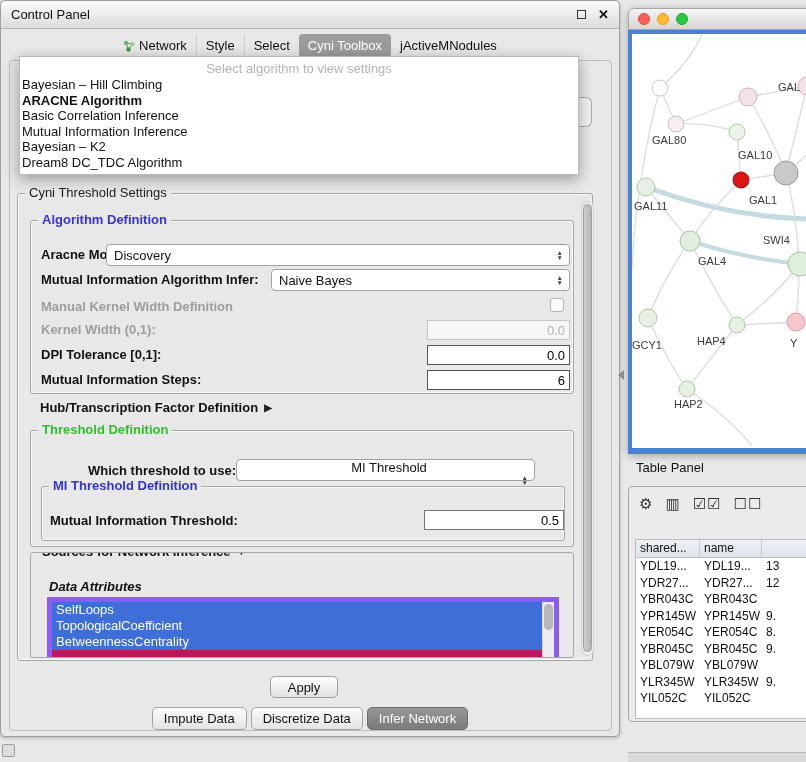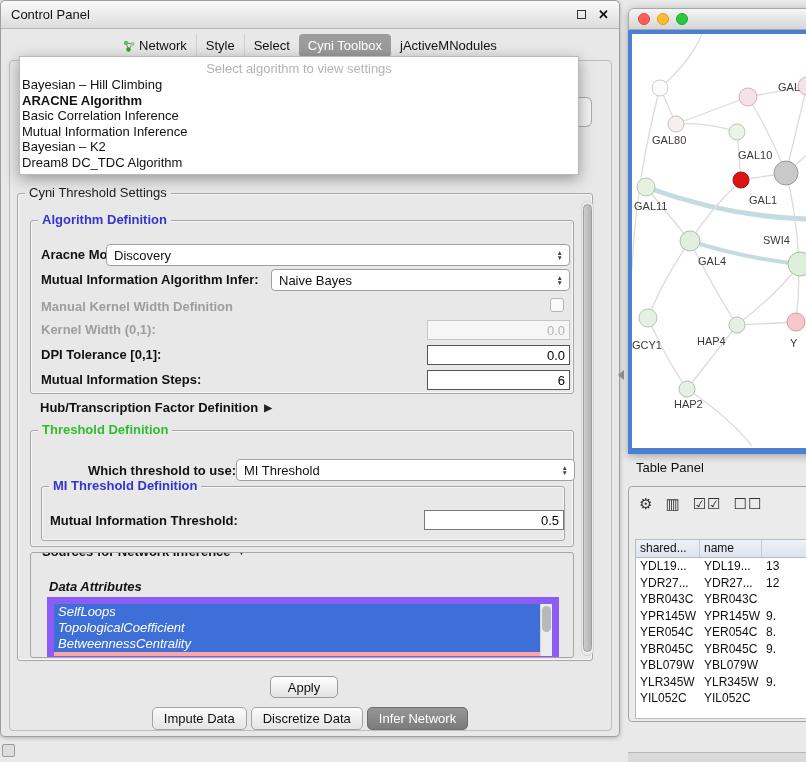--- a/index.html
+++ b/index.html
@@ -64,21 +64,21 @@
     background:#fafafa; border-radius:3px; }
 
   .section-row { position:absolute; font-weight:bold; display:flex; align-items:center; gap:6px; }
   .tri { font-size:10px; color:#222; }
 
   .vscroll { position:absolute; width:13px; background:#ececec; border:1px solid #d2d2d2;
     border-radius:7px; }
   .vscroll .thumb { position:absolute; left:1px; right:1px;
     background:linear-gradient(90deg,#cdcdcd,#b3b3b3); border:1px solid #9e9e9e; border-radius:6px; }
 
-  .attr-list { position:absolute; background:#fca5a5; border:7px solid #8b5cf6; overflow:hidden;font-style:italic; }
+  .attr-list { position:absolute; background:#be185d; border:5px solid #8b5cf6; overflow:hidden; }
   .attr-list .rows { position:absolute; left:0; top:0; right:12px; bottom:0; }
   .attr-list .row { height:16px; line-height:16px; padding-left:4px; color:#fff; }
   .attr-scroll { position:absolute; right:0; top:0; bottom:0; width:12px; background:#ececec;
     border-left:1px solid #d5d5d5; }
   .attr-scroll .thumb { position:absolute; left:1px; right:1px; top:2px; height:26px;
     background:#b8b8b8; border-radius:5px; }
 
   .apply-btn { position:absolute; left:269px; top:675px; width:68px; height:22px;
     border:1px solid #9b9b9b; border-radius:5px; background:linear-gradient(#ffffff,#e2e2e2);
     display:flex; align-items:center; justify-content:center; }
@@ -217,21 +217,21 @@
 
       <div class="section-row" style="left:22px; top:206px;">
         <span>Hub/Transcription Factor Definition</span>
         <span class="tri">▶</span>
       </div>
 
       <div class="group" style="left:12px; top:236px; width:544px; height:117px;">
         <span class="gtitle green">Threshold Definition</span>
 
         <span class="lbl" style="left:57px; top:32px;">Which threshold to use:</span>
-        <div class="combo" style="left:205px; top:28px; width:339px;">
+        <div class="combo" style="left:205px; top:28px; width:299px;flex-direction:column;">
           <span>MI Threshold</span>
           <span class="arrows">
               <span>▲</span>
               <span>▼</span>
             </span>
         </div>
 
         <div class="group" style="left:10px; top:55px; width:524px; height:55px;">
           <span class="gtitle blue">MI Threshold Definition</span>
           <span class="lbl" style="left:8px; top:26px;">Mutual Information Threshold:</span>

